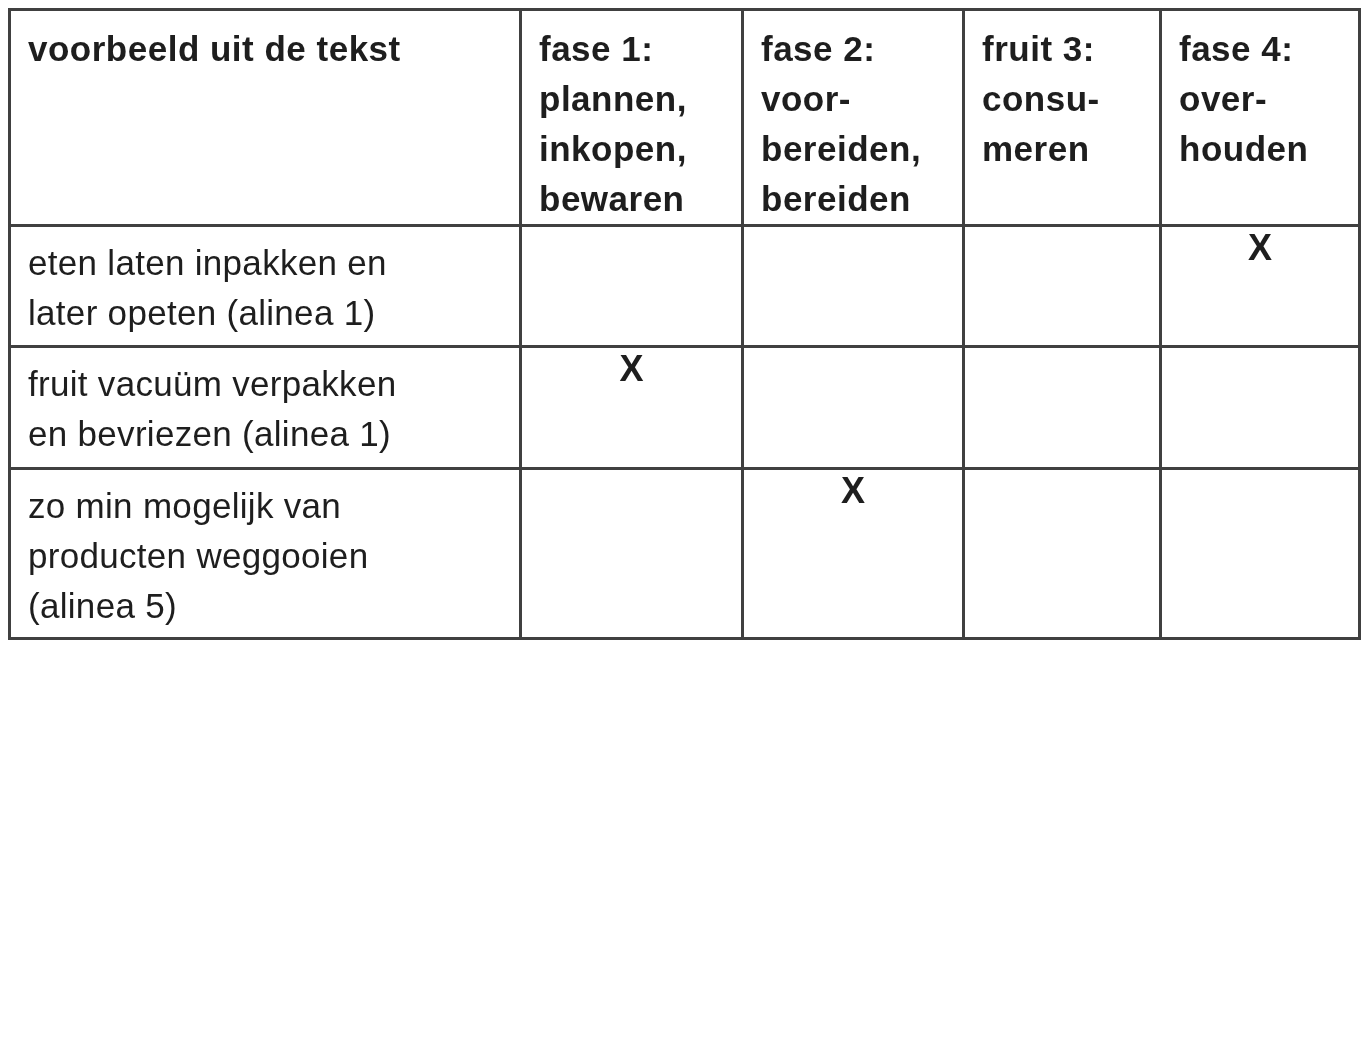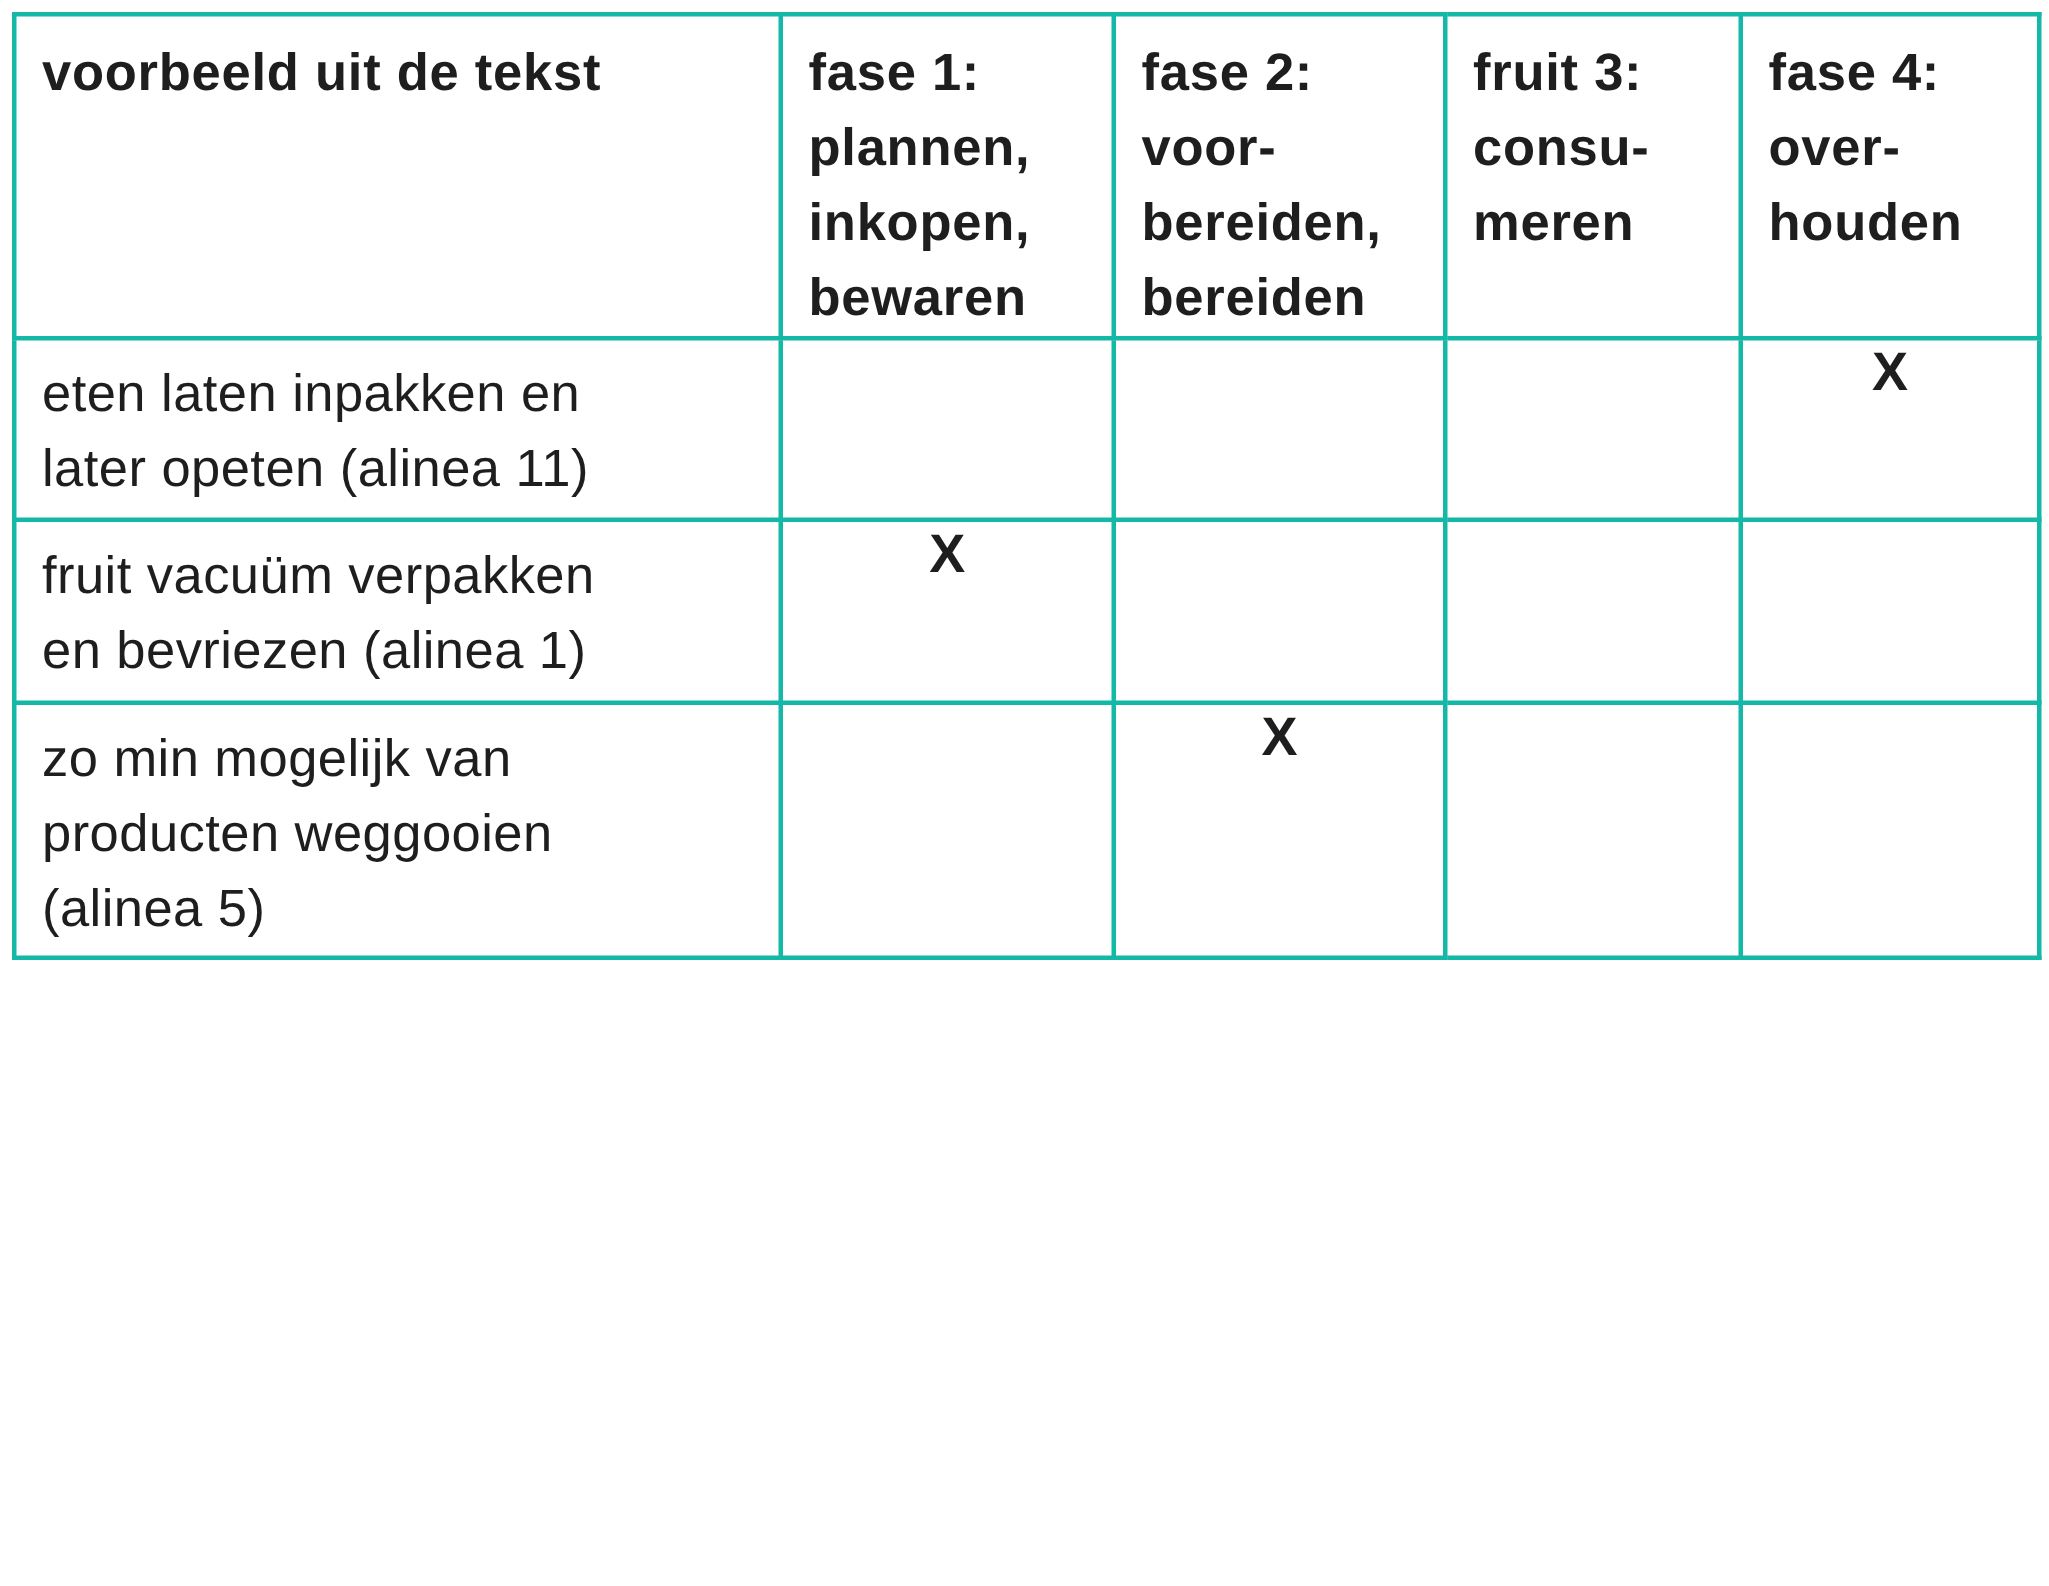--- a/index.html
+++ b/index.html
@@ -5,21 +5,21 @@
     html, body { margin: 0; padding: 0; background: #ffffff; }
     body { width: 1366px; height: 1057px; position: relative; overflow: hidden;
            font-family: "Liberation Sans", sans-serif; color: #1e1e1e; }
     table.grid {
       position: absolute; left: 8px; top: 8px;
       border-collapse: collapse;
       table-layout: fixed;
       width: 1350px;
     }
     table.grid td, table.grid th {
-      border: 3px solid #14b8a6;
+      border: 3px solid #404040;
       vertical-align: top;
       padding: 0;
       box-sizing: border-box;
     }
     th { text-align: left; font-weight: bold; }
     .hdr-text {
       font-size: 35px; line-height: 50px; letter-spacing: 0.5px;
       padding: 13px 0 0 17px; white-space: pre-line;
     }
     .row-text {
@@ -74,21 +74,21 @@
           <div class="hdr-text">fase 4:
 over-
 houden</div>
         </th>
     </tr>
   </thead>
   <tbody>
     <tr style="height:121px">
       <td>
           <div class="row-text">eten laten inpakken en
-later opeten (alinea 11)</div>
+later opeten (alinea 1)</div>
         </td>
       <td class="mark"><span></span></td>
       <td class="mark"><span></span></td>
       <td class="mark"><span></span></td>
       <td class="mark"><span>X</span></td>
     </tr>
     <tr style="height:122px">
       <td>
           <div class="row-text">fruit vacuüm verpakken
 en bevriezen (alinea 1)</div>

